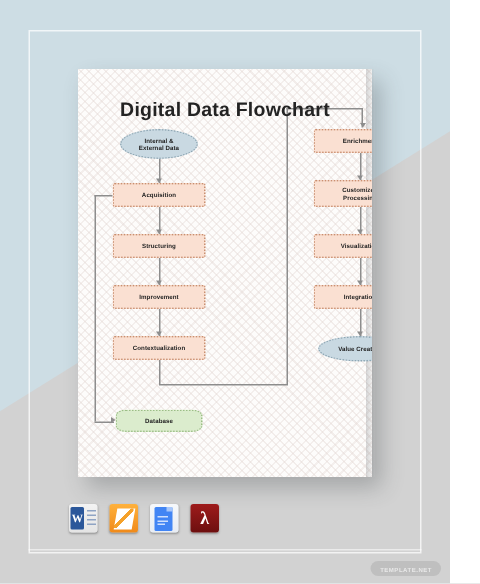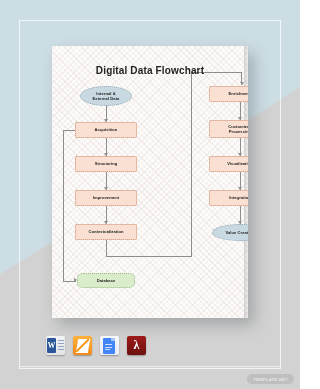--- a/index.html
+++ b/index.html
@@ -25,21 +25,21 @@
   .sheet::before{content:"";position:absolute;inset:0;
     background-image:
       repeating-linear-gradient(45deg, rgba(226,214,210,.40) 0 1px, transparent 1px 4px),
       repeating-linear-gradient(-45deg, rgba(226,214,210,.34) 0 1px, transparent 1px 4px);
     pointer-events:none;}
   
   .fold{position:absolute;left:244px;top:46px;width:6px;height:272px;
     background:linear-gradient(to right,rgba(120,125,130,.30),rgba(255,255,255,.05));}
 
   .doc-title{position:absolute;left:0;right:0;top:19px;text-align:center;
-    font-size:10px;font-weight:bold;color:#232323;letter-spacing:.15px;z-index:5;}
+    font-size:13px;font-weight:bold;color:#232323;letter-spacing:.15px;z-index:5;}
 
   
   .node{position:absolute;display:flex;align-items:center;justify-content:center;
     text-align:center;font-size:4.1px;font-weight:bold;color:#232323;
     line-height:1.25;z-index:4;box-sizing:border-box;letter-spacing:.05px;}
   .box{background:#fae0d2;border:.6px dotted #c98f70;border-radius:1.5px;}
   .ellipse{background:#c9d9e2;border:.6px dotted #8fa7b4;border-radius:50%;}
   .cyl{background:#dbeccd;border:.6px dotted #9bbd86;border-radius:7px/4px;}
   .vline{position:absolute;width:.8px;background:#8d8d8d;z-index:3;}
   .hline{position:absolute;height:.8px;background:#8d8d8d;z-index:3;}

